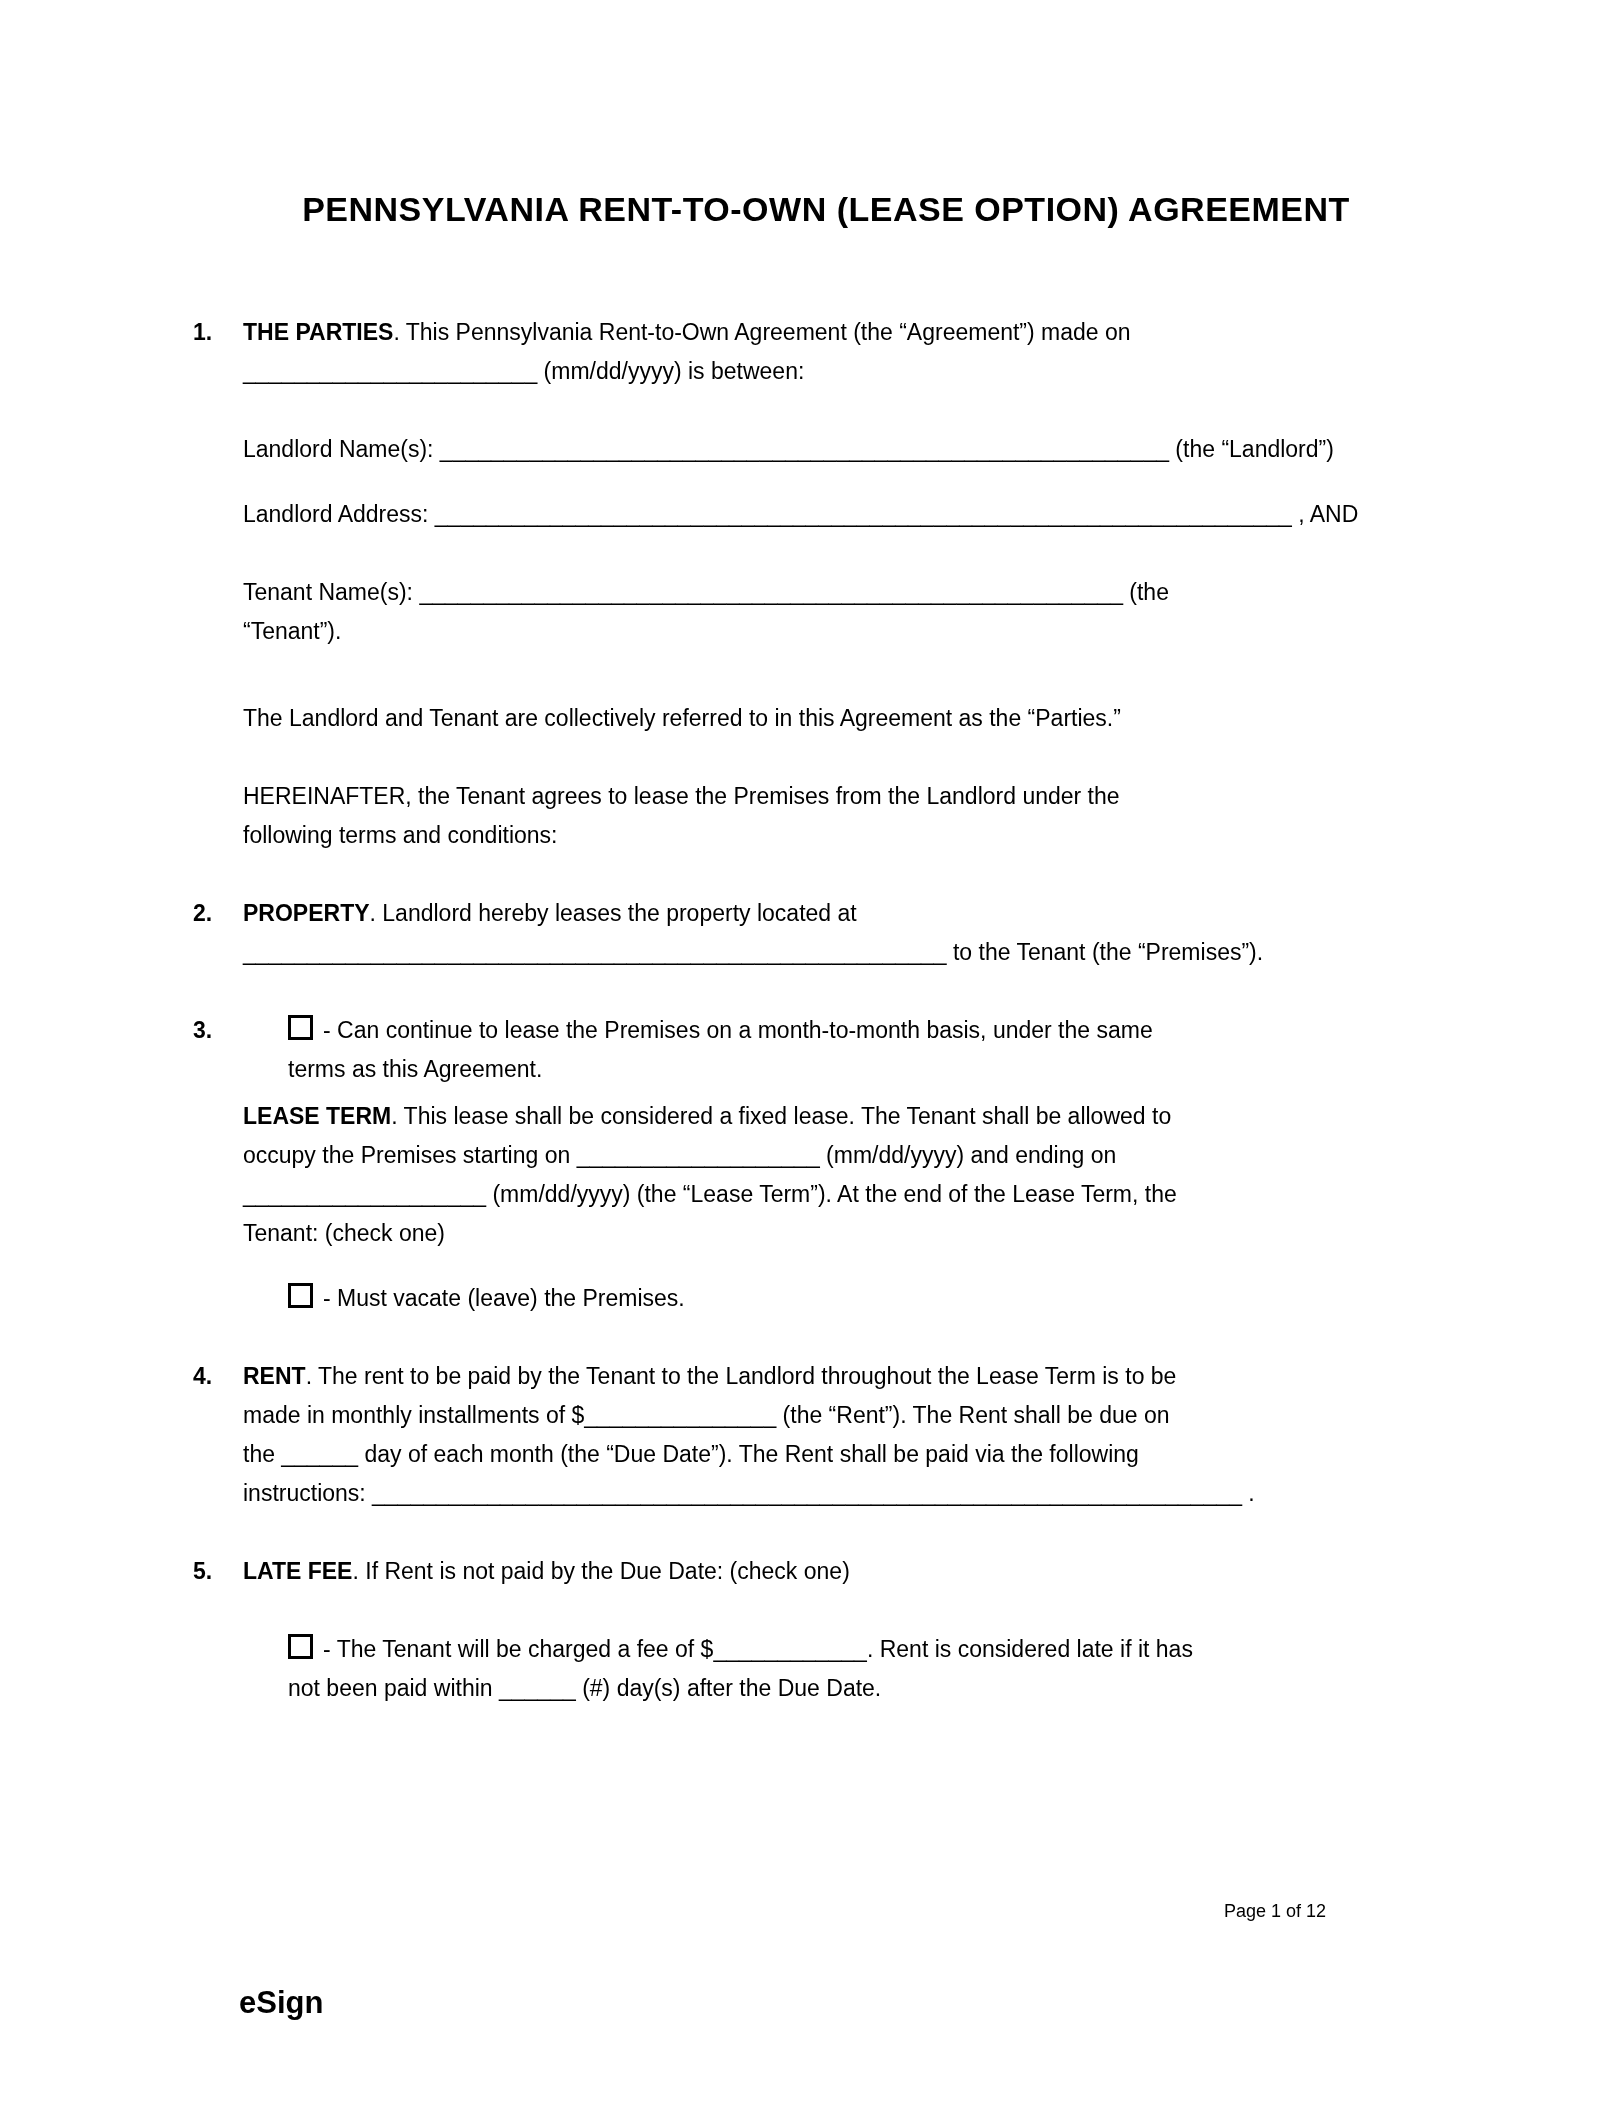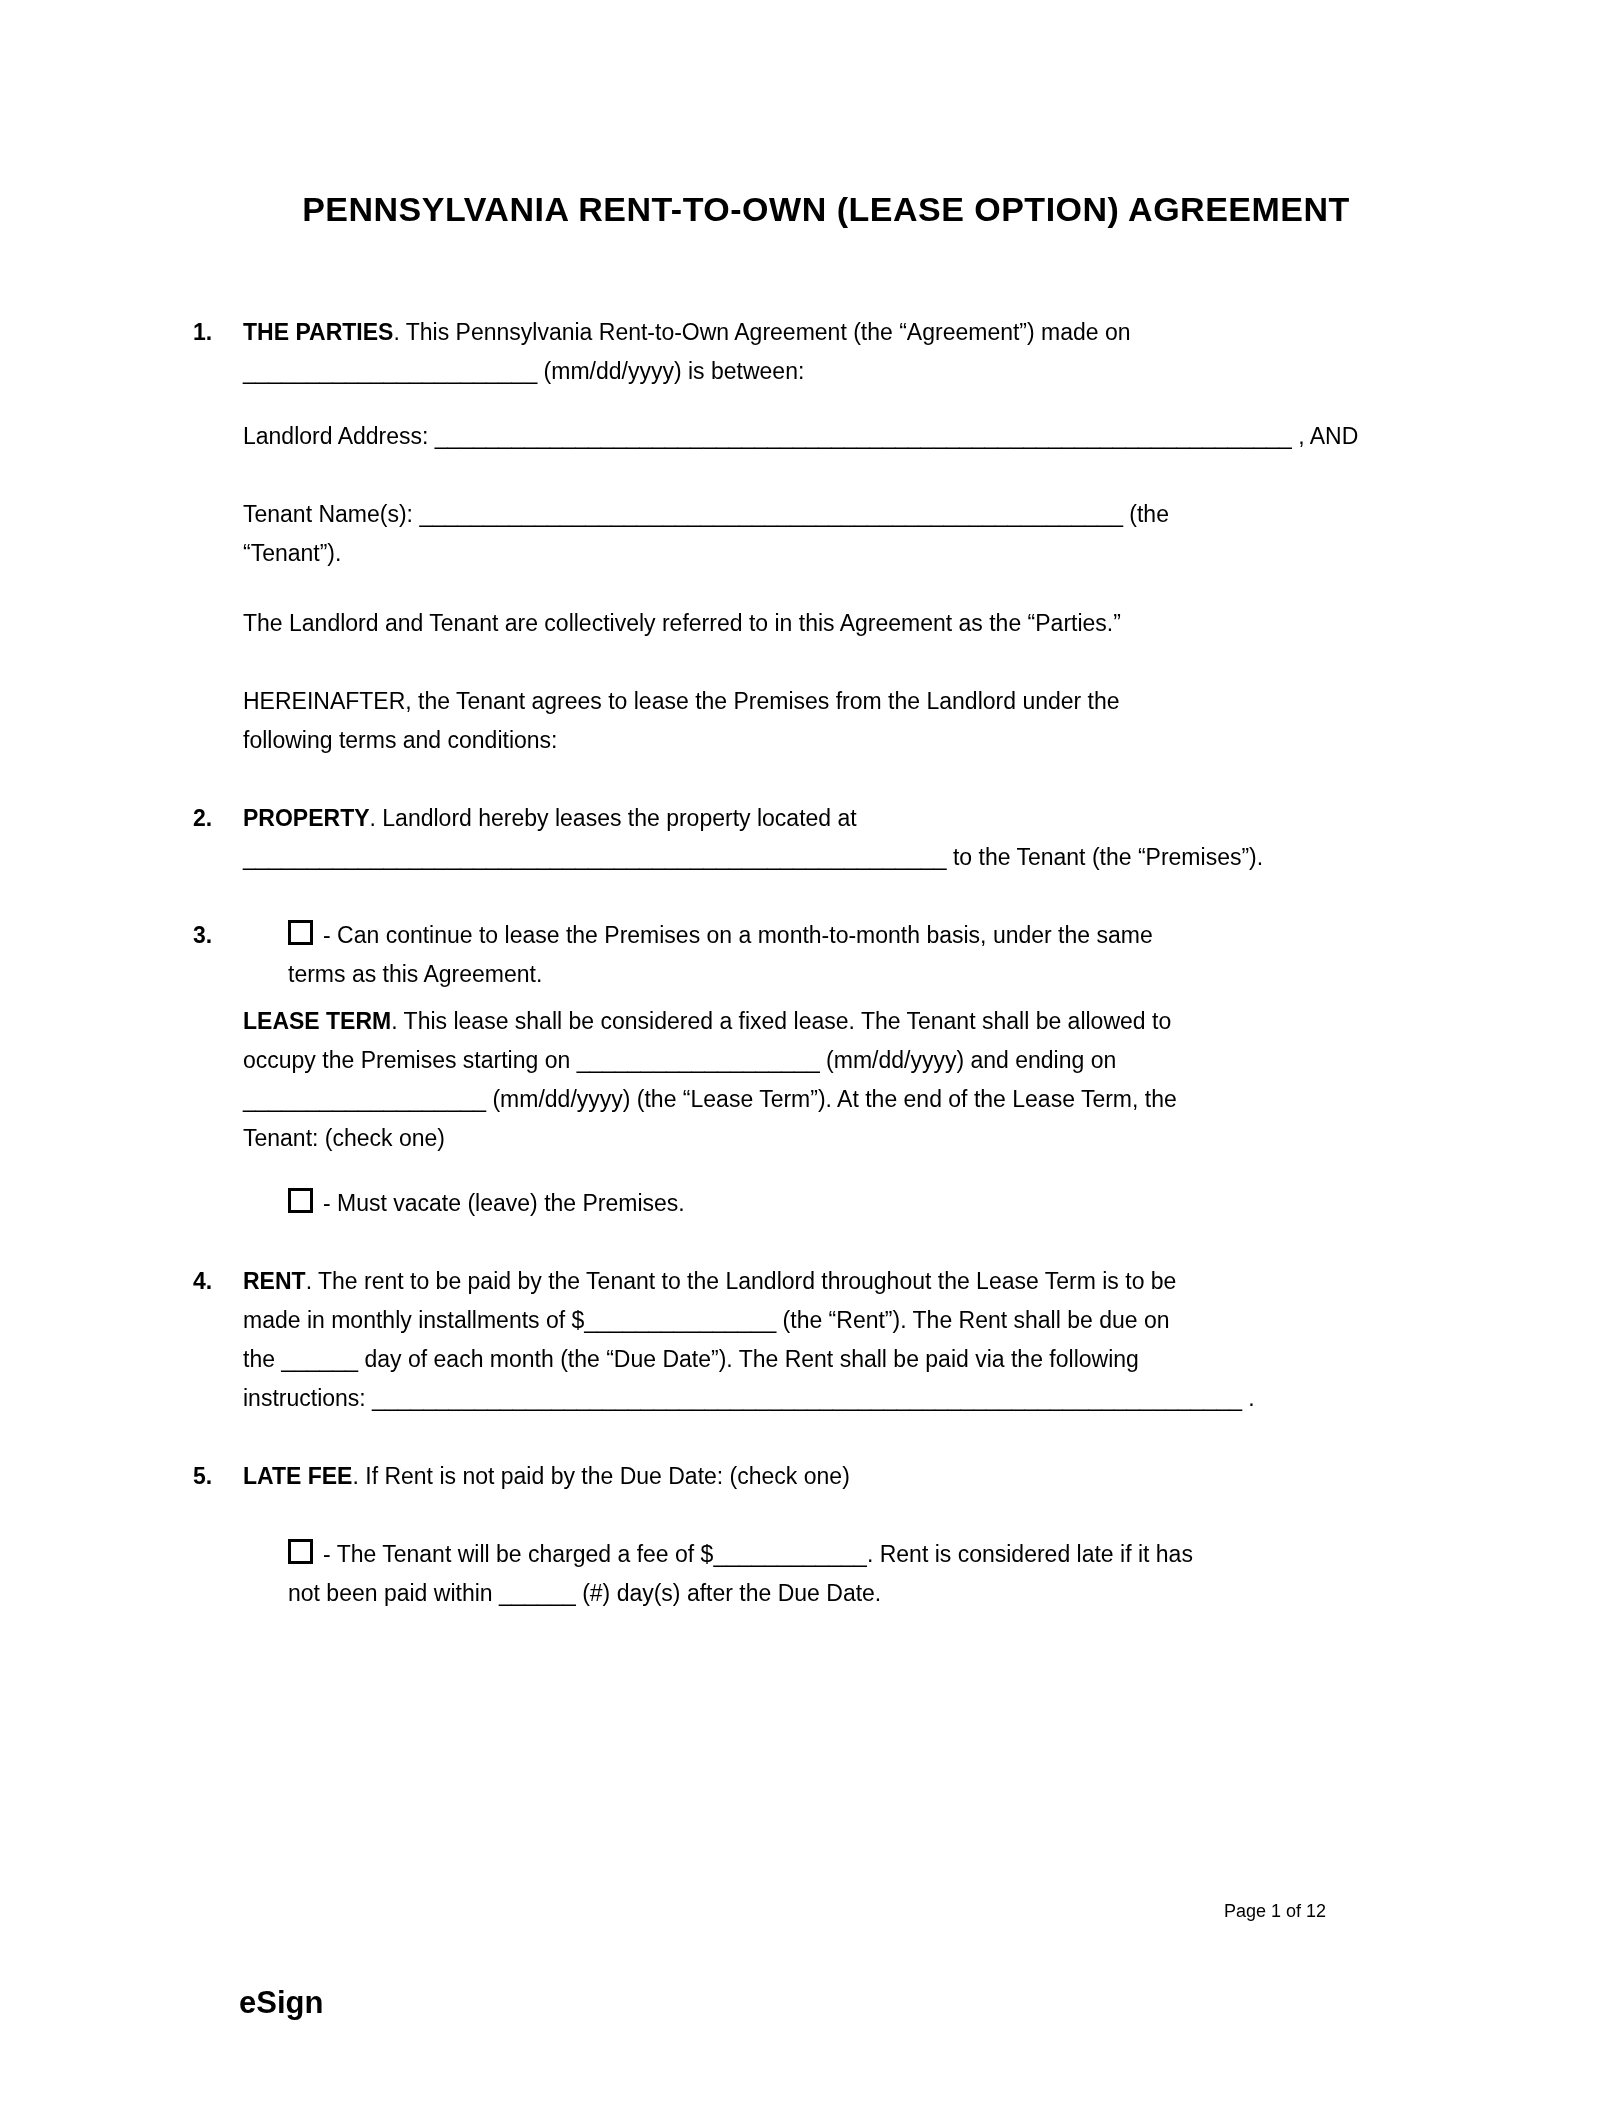--- a/index.html
+++ b/index.html
@@ -40,21 +40,21 @@
     font-weight: bold;
     line-height: 39px;
   }
   .para {
     margin: 39px 0 0 0;
     white-space: pre-line;
     line-height: 39px;
   }
   .para.first { margin-top: 8px; }
   .mt-sm { margin-top: 26px; }
-  .mt-md { margin-top: 31px; }
+  .mt-md { margin-top: 48px; }
   .check { margin-left: 45px; }
   .checkbox {
     display: inline-block;
     width: 19px;
     height: 19px;
     border: 3px solid #000000;
     margin-right: 10px;
     vertical-align: -2px;
     background: #ffffff;
   }
@@ -80,20 +80,21 @@
 <div class="page">
 
   <h1 class="title">PENNSYLVANIA RENT-TO-OWN (LEASE OPTION) AGREEMENT</h1>
 
   <div class="sections">
 
     <div class="section">
       <span class="num">1.</span>
       <p class="para first"><b>THE PARTIES</b><span>. This Pennsylvania Rent-to-Own Agreement (the “Agreement”) made on
 _______________________ (mm/dd/yyyy) is between:</span></p>
+      <p class="para">Landlord Name(s): _________________________________________________________ (the “Landlord”)</p>
       <p class="para mt-sm">Landlord Address: ___________________________________________________________________ , AND</p>
       <p class="para">Tenant Name(s): _______________________________________________________ (the
 “Tenant”).</p>
       <p class="para mt-md">The Landlord and Tenant are collectively referred to in this Agreement as the “Parties.”</p>
       <p class="para">HEREINAFTER, the Tenant agrees to lease the Premises from the Landlord under the
 following terms and conditions:</p>
     </div>
 
     <div class="section">
       <span class="num">2.</span>

